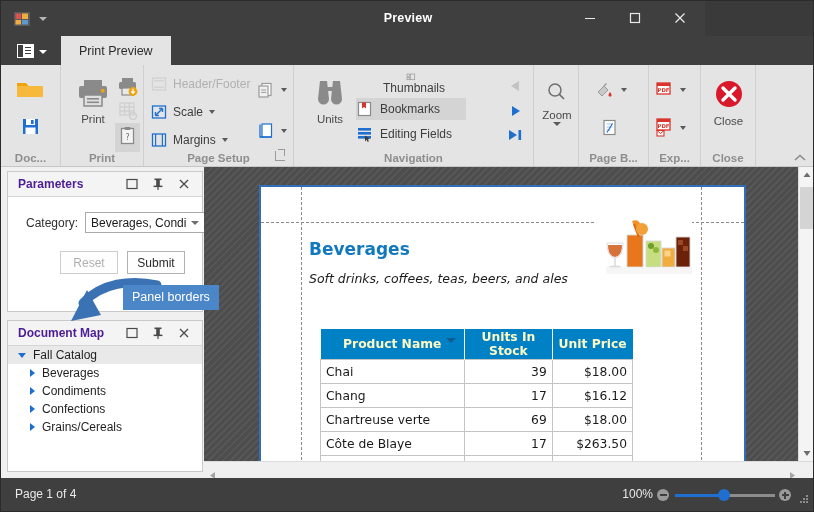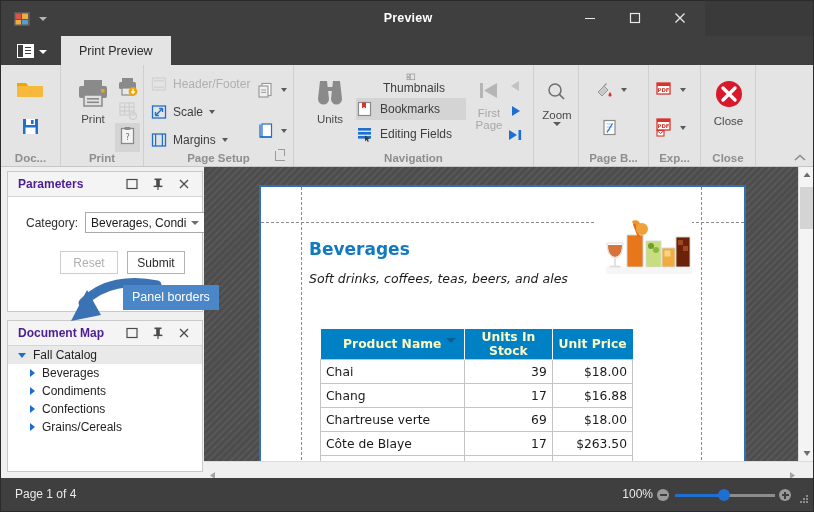--- a/index.html
+++ b/index.html
@@ -643,27 +643,20 @@
       <div class="small-row" style="left:62px; top:58px; width:110px;">
         <svg width="18" height="16" viewBox="0 0 18 16">
           <rect x="2" y="2" width="13" height="2.6" fill="#1f6fd0"></rect>
           <rect x="2" y="6" width="13" height="2.6" fill="#1f6fd0"></rect>
           <rect x="2" y="10" width="13" height="2.6" fill="#1f6fd0"></rect>
           <path d="M9 9.5 l0 6 l1.6 -1.7 l1.1 2.2 l1.2 -0.7 l-1.1 -2.1 l2.3 -0.2 Z" fill="#3d3d3d"></path>
         </svg>
         <span class="lbl">Editing Fields</span>
       </div>
 
-      <div class="big-btn" style="left:175px; top:14px; width:40px;">
-        <svg width="26" height="24" viewBox="0 0 26 24">
-          <rect x="4" y="4" width="3" height="15" fill="#b5b5b5"></rect>
-          <path d="M21 4 L21 19 L8 11.5 Z" fill="#b5b5b5"></path>
-        </svg>
-        <div class="rbtn-label dim">First Page</div>
-      </div>
       <div class="big-btn" style="left:213px; top:13px;">
         <svg width="18" height="16" viewBox="0 0 18 16">
           <path d="M12 3 L12 13 L4 8 Z" fill="#c3c3c3"></path>
         </svg>
       </div>
       <div class="big-btn" style="left:213px; top:38px;">
         <svg width="18" height="16" viewBox="0 0 18 16">
           <path d="M5 3 L5 13 L13 8 Z" fill="#1f6fd0"></path>
         </svg>
       </div>
@@ -898,21 +891,21 @@
           </thead>
           <tbody>
             <tr>
               <td>Chai</td>
               <td class="num">39</td>
               <td class="num">$18.00</td>
             </tr>
             <tr>
               <td>Chang</td>
               <td class="num">17</td>
-              <td class="num">$16.88</td>
+              <td class="num">$16.12</td>
             </tr>
             <tr>
               <td>Chartreuse verte</td>
               <td class="num">69</td>
               <td class="num">$18.00</td>
             </tr>
             <tr>
               <td>Côte de Blaye</td>
               <td class="num">17</td>
               <td class="num">$263.50</td>

